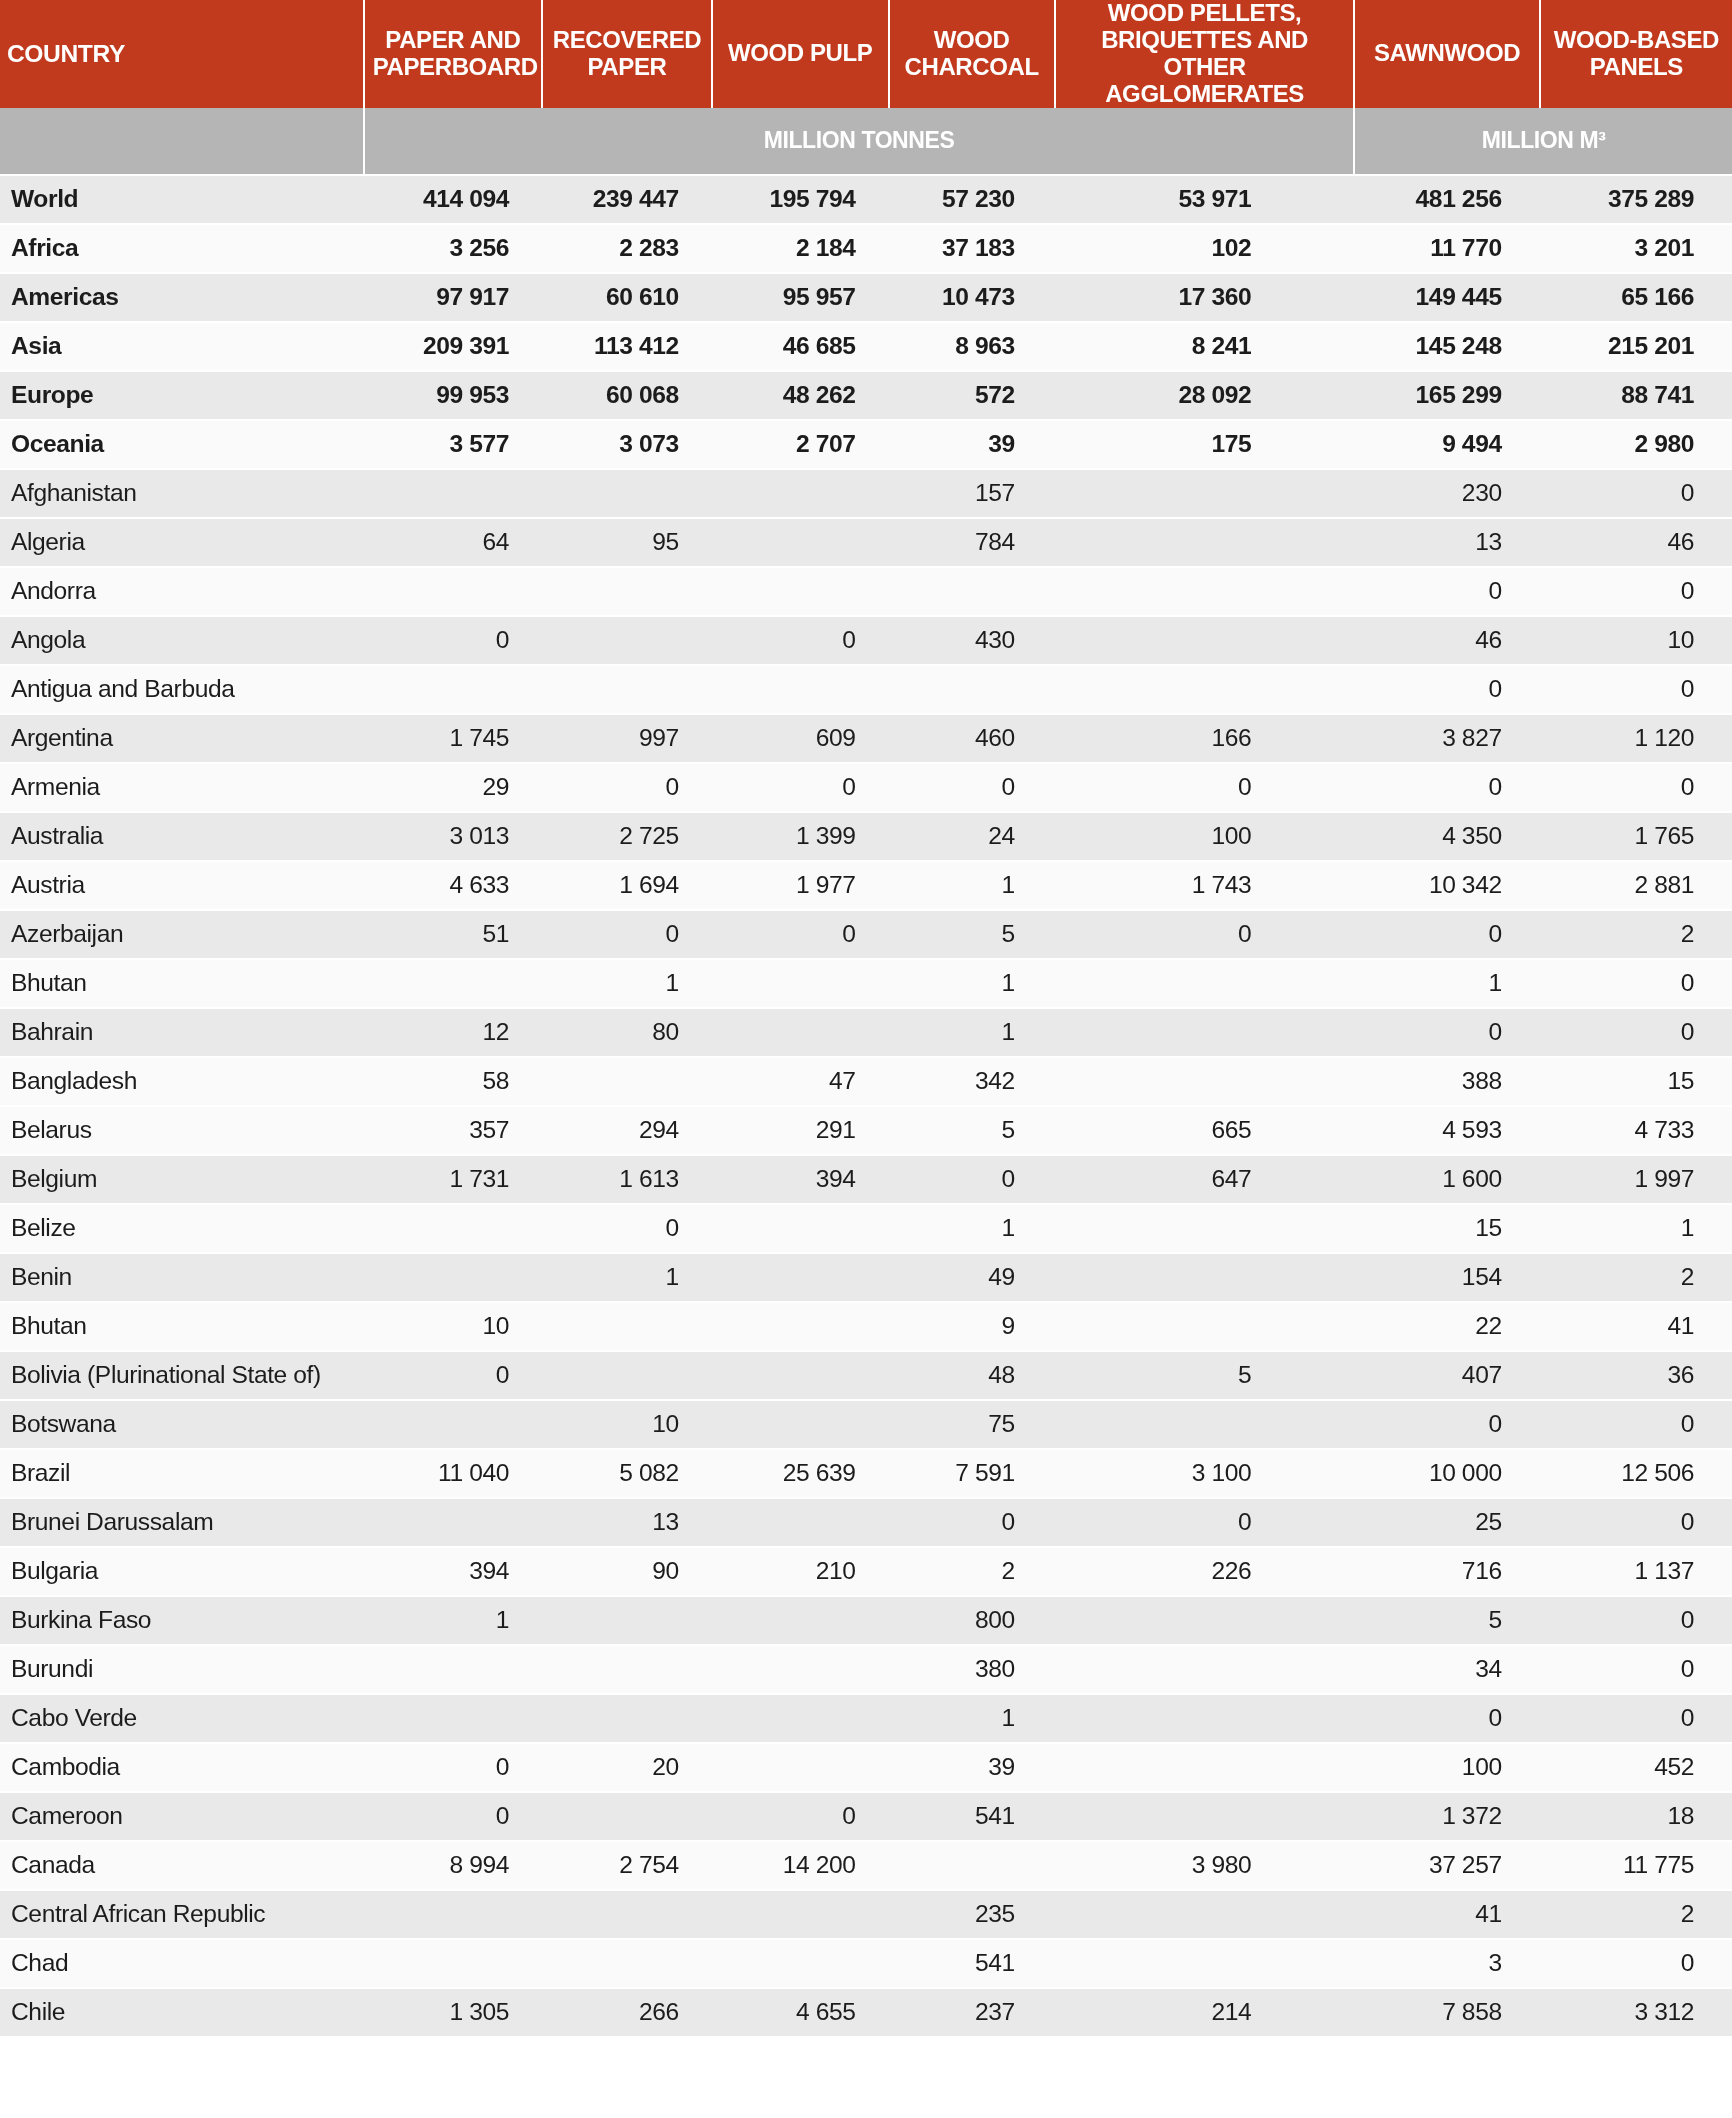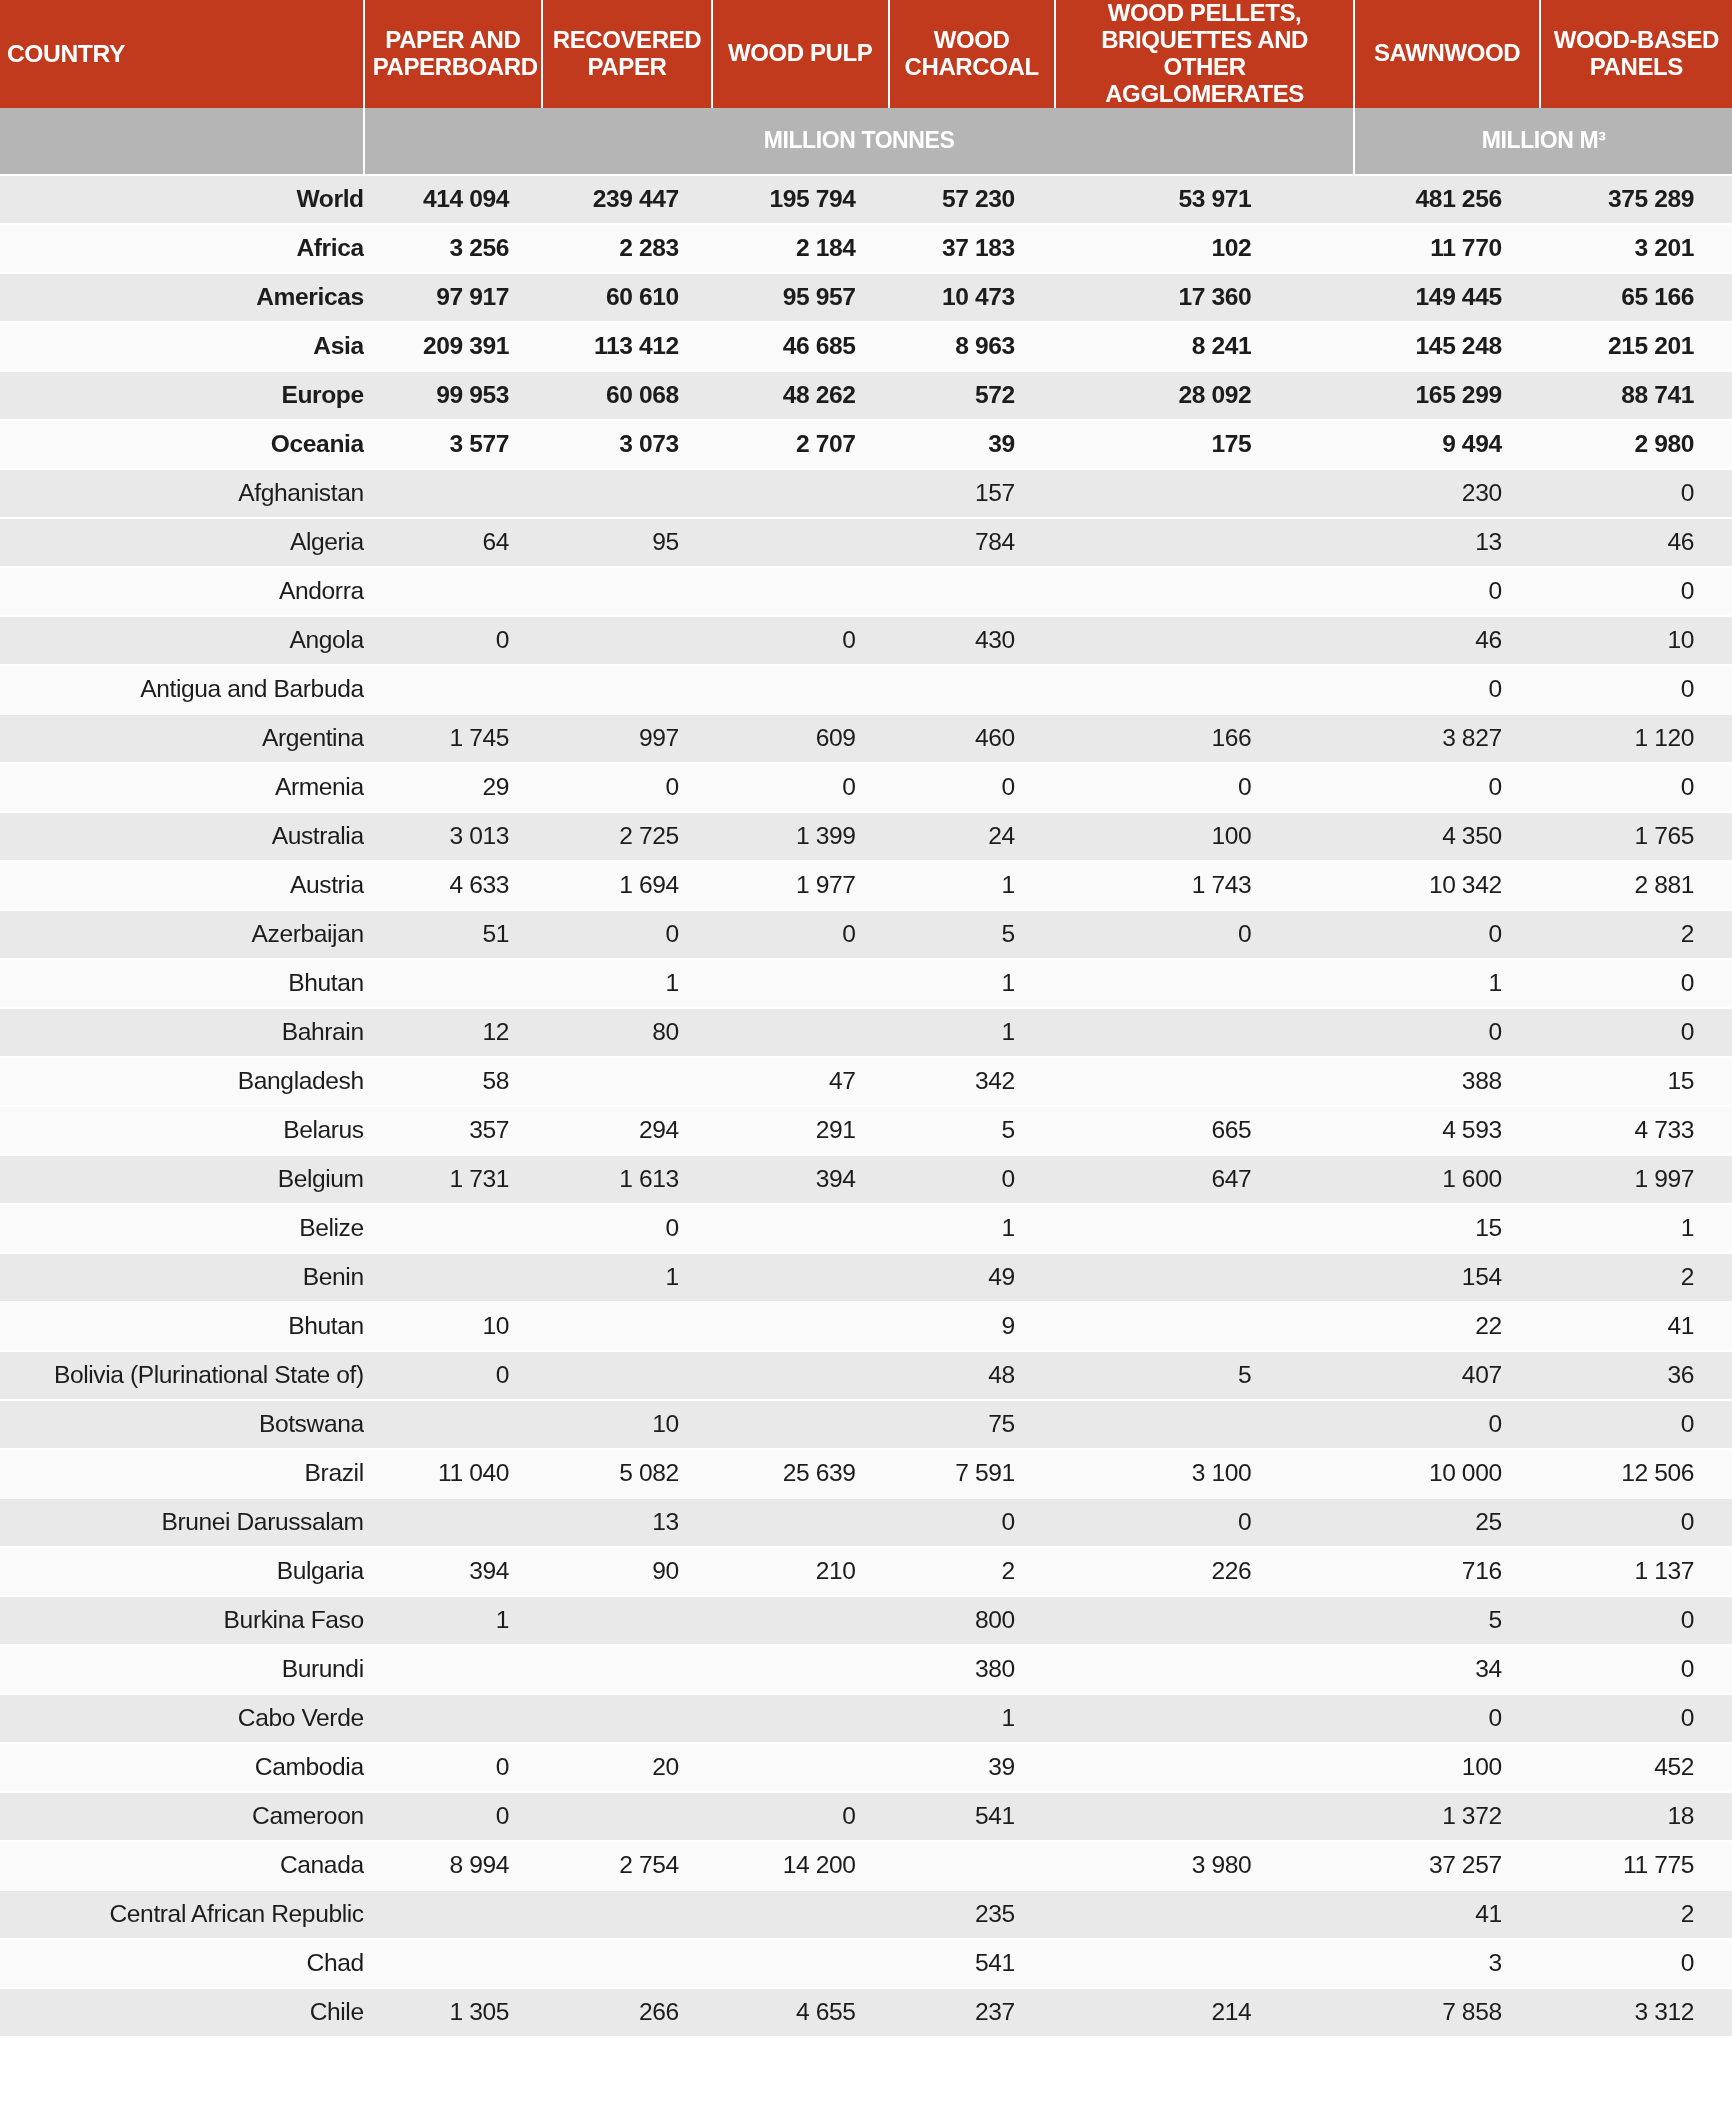--- a/index.html
+++ b/index.html
@@ -56,21 +56,21 @@
     text-align: right;
     vertical-align: middle;
     padding: 0;
     white-space: nowrap;
     overflow: hidden;
   }
   tbody tr.odd  td { background: #e9e9e9; }
   tbody tr.even td { background: #fafafa; }
   tbody tr.region td { font-weight: 700; }
 
-  tbody td.country { text-align: right; padding-left: 2px; }
+  tbody td.country { text-align: left; padding-left: 11px; }
   tbody td.c1, tbody td.c2, tbody td.c3 { padding-right: 33px; }
   tbody td.c4 { padding-right: 40px; }
   tbody td.c5 { padding-right: 103px; }
   tbody td.c6, tbody td.c7 { padding-right: 38px; }
 </style>
 </head>
 <body>
 
 <table>
   <colgroup>

